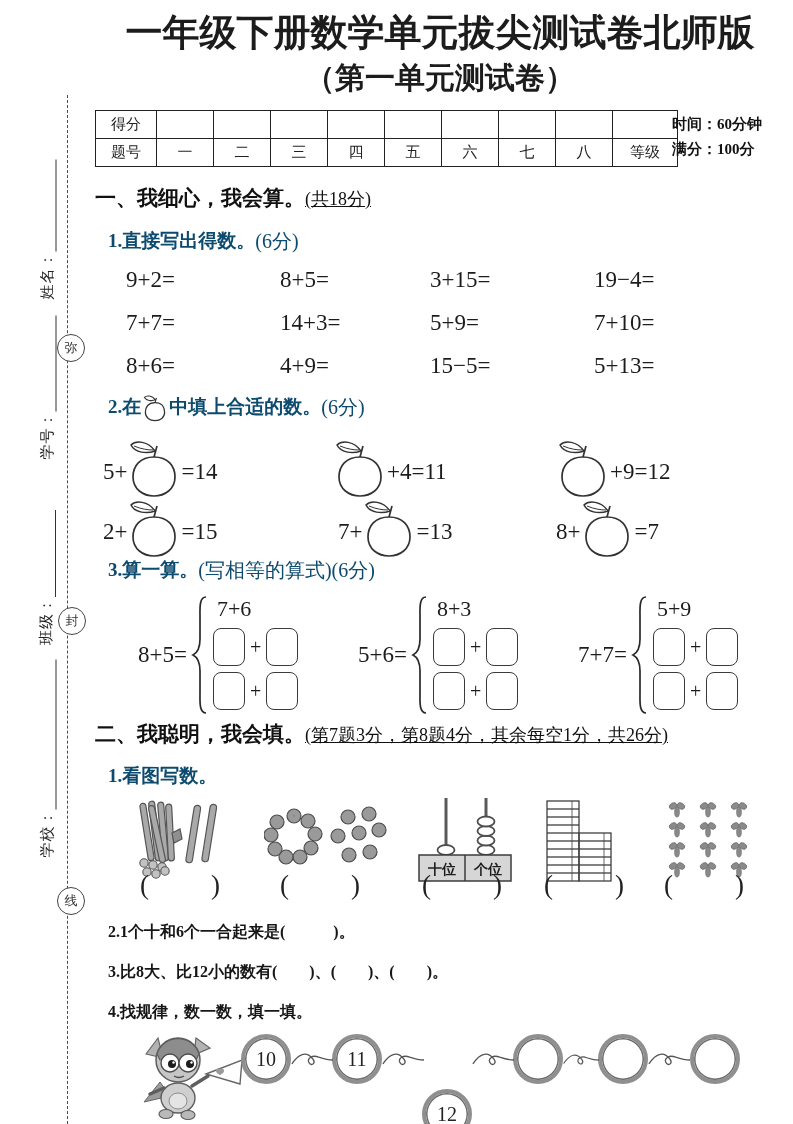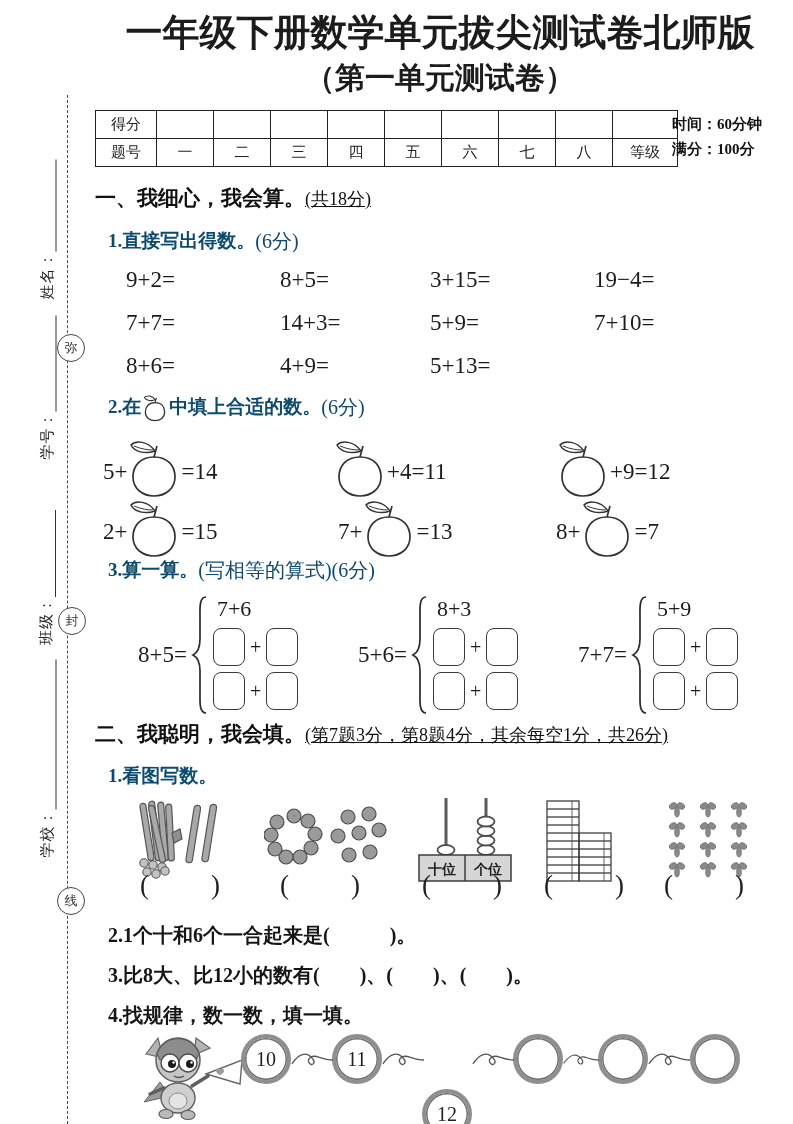--- a/index.html
+++ b/index.html
@@ -22,21 +22,21 @@
   
   table.score{left:95px;top:110px;border-collapse:collapse;table-layout:fixed;}
   table.score td{border:1.3px solid #222;height:27px;text-align:center;font-size:15px;color:#222;padding:0;}
   .time-info{left:672px;top:112px;font-size:15px;font-weight:bold;line-height:25px;color:#111;white-space:nowrap;}
 
   
   .sec-head{font-size:21px;font-weight:bold;color:#111;white-space:nowrap;}
   .sec-head .note{font-size:18px;font-weight:normal;text-decoration:underline;}
   .q-label{font-size:19px;font-weight:bold;color:#0c4a6e;white-space:nowrap;display:flex;align-items:flex-start;}
   .q-label .note{font-weight:normal;font-size:20px;}
-  .q-text{font-size:20px;font-weight:bold;color:#161616;white-space:nowrap;}
+  .q-text{font-size:16px;font-weight:bold;color:#161616;white-space:nowrap;}
 
   
   .prob-grid{left:126px;top:258px;display:grid;grid-template-columns:154px 150px 164px 150px;
              grid-auto-rows:43px;font-size:23px;align-items:center;}
 
   
   .apple-eq{display:flex;align-items:flex-end;position:absolute;}
   .apple-eq .eq-txt{font-size:23px;padding-bottom:13px;}
   svg.apple{display:block;}
 
@@ -142,20 +142,21 @@
     <span>9+2=</span>
     <span>8+5=</span>
     <span>3+15=</span>
     <span>19−4=</span>
     <span>7+7=</span>
     <span>14+3=</span>
     <span>5+9=</span>
     <span>7+10=</span>
     <span>8+6=</span>
     <span>4+9=</span>
+    <span>15−5=</span>
     <span>5+13=</span>
   </div>
 
   <div class="abs q-label" style="left:108px;top:394px;">
     <span>2.在</span>
     <svg width="26" height="28" viewBox="0 0 54 58" style="margin:0 1px -2px 1px;">
       <path d="M27 18 C13 18 7 27 7 38 C7 49 16 55 27 55 C38 55 47 49 47 38 C47 27 41 18 27 18 Z" fill="none" stroke="#333" stroke-width="2.6"></path>
       <path d="M27 18 L30 8" stroke="#333" stroke-width="2.4" fill="none"></path>
       <path d="M28 12 C21 3 10 2 5 7 C9 14 20 15 28 12 Z" fill="none" stroke="#333" stroke-width="2.2"></path>
     </svg>

